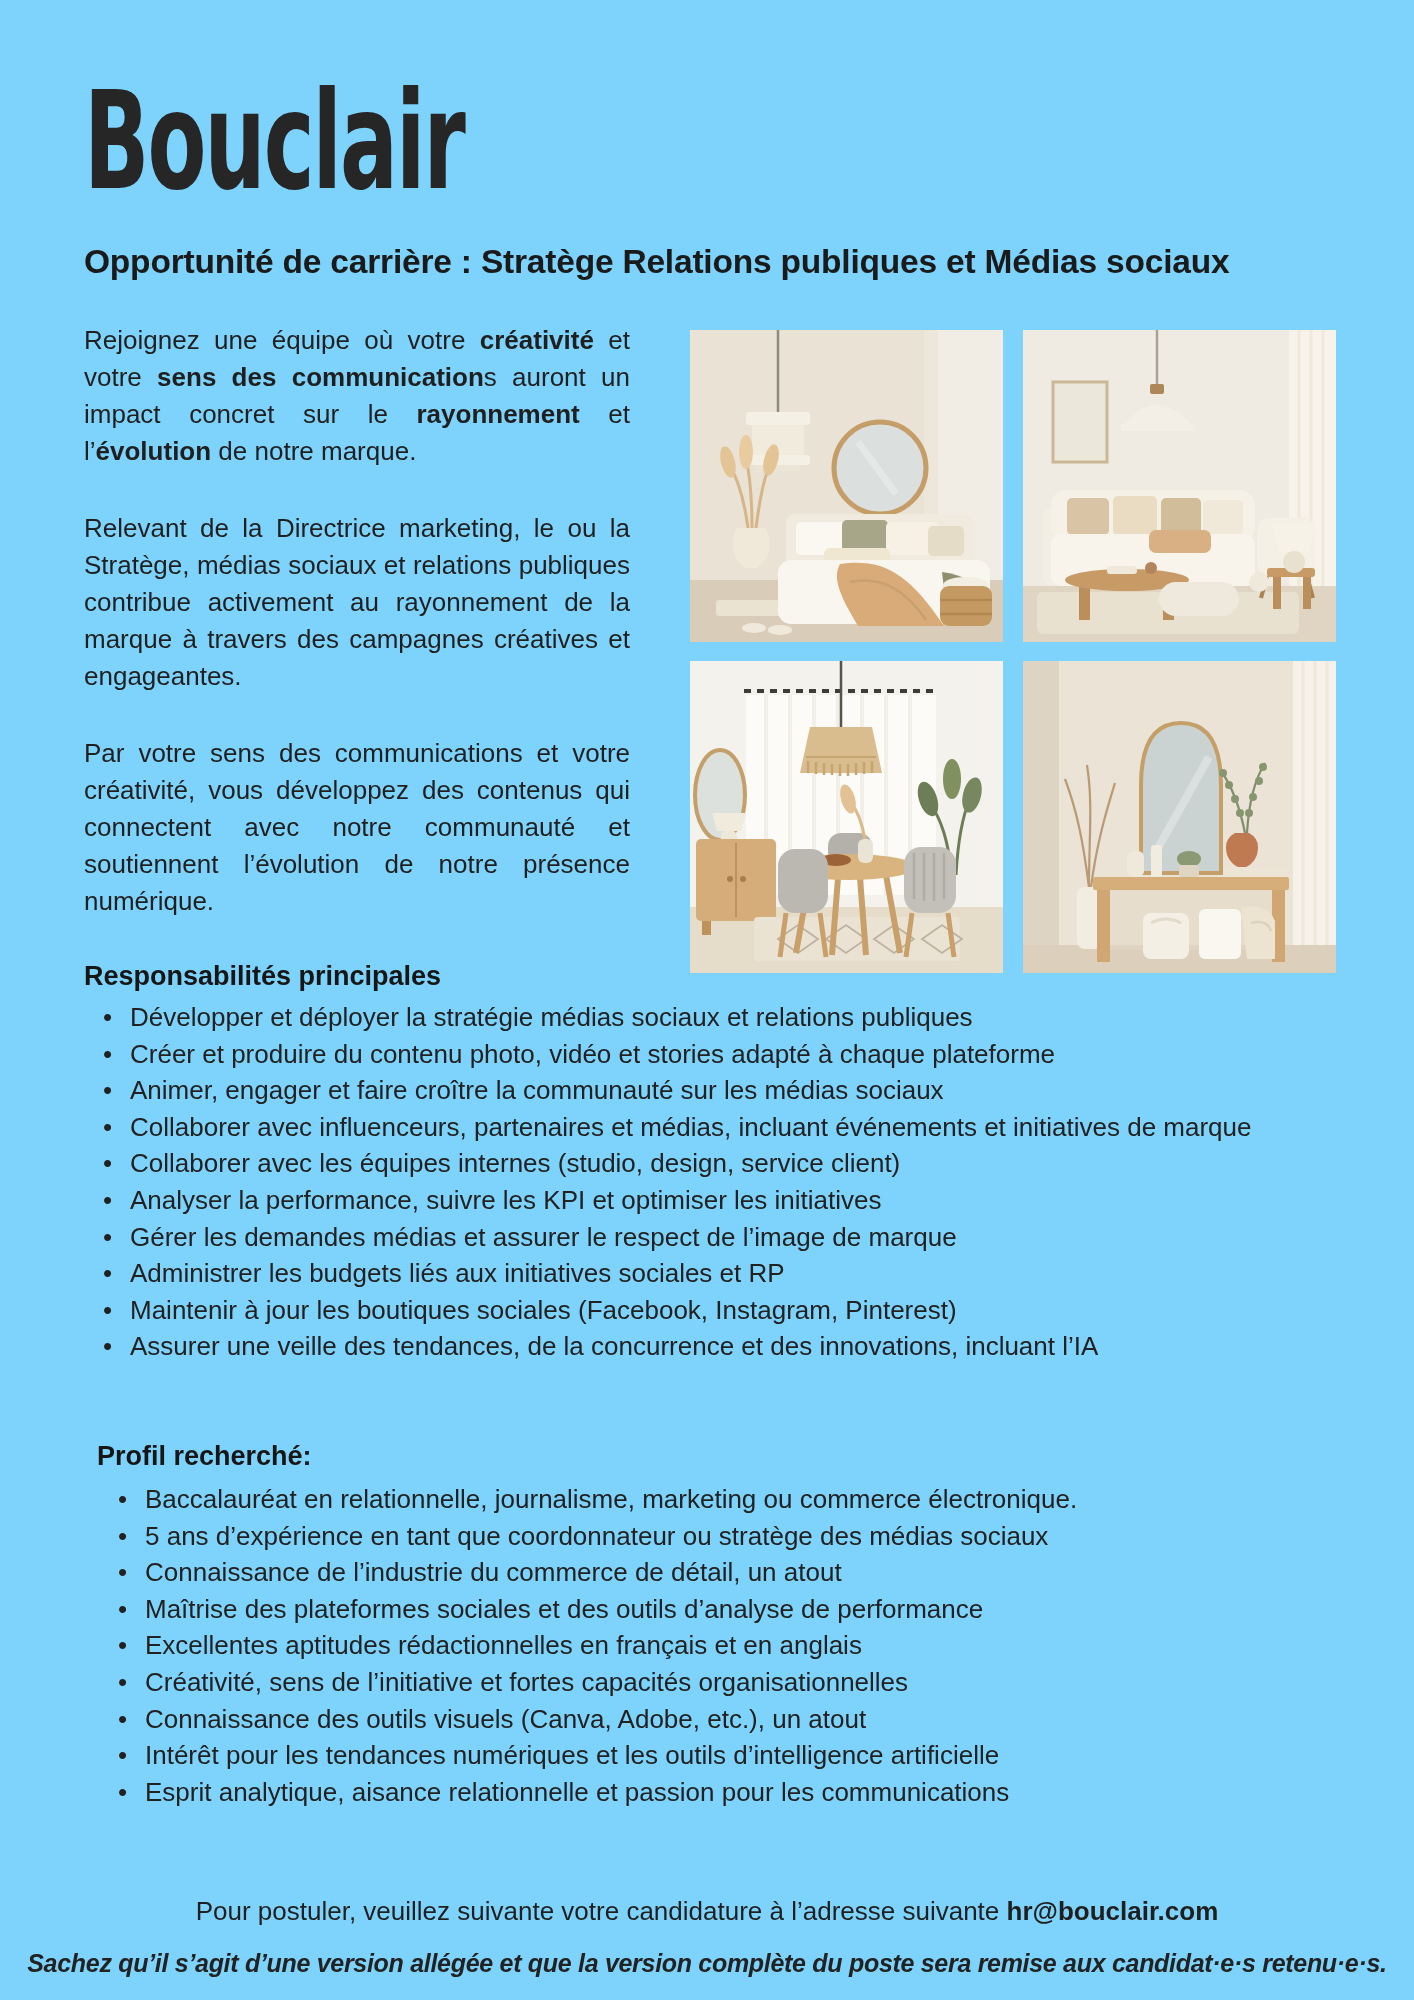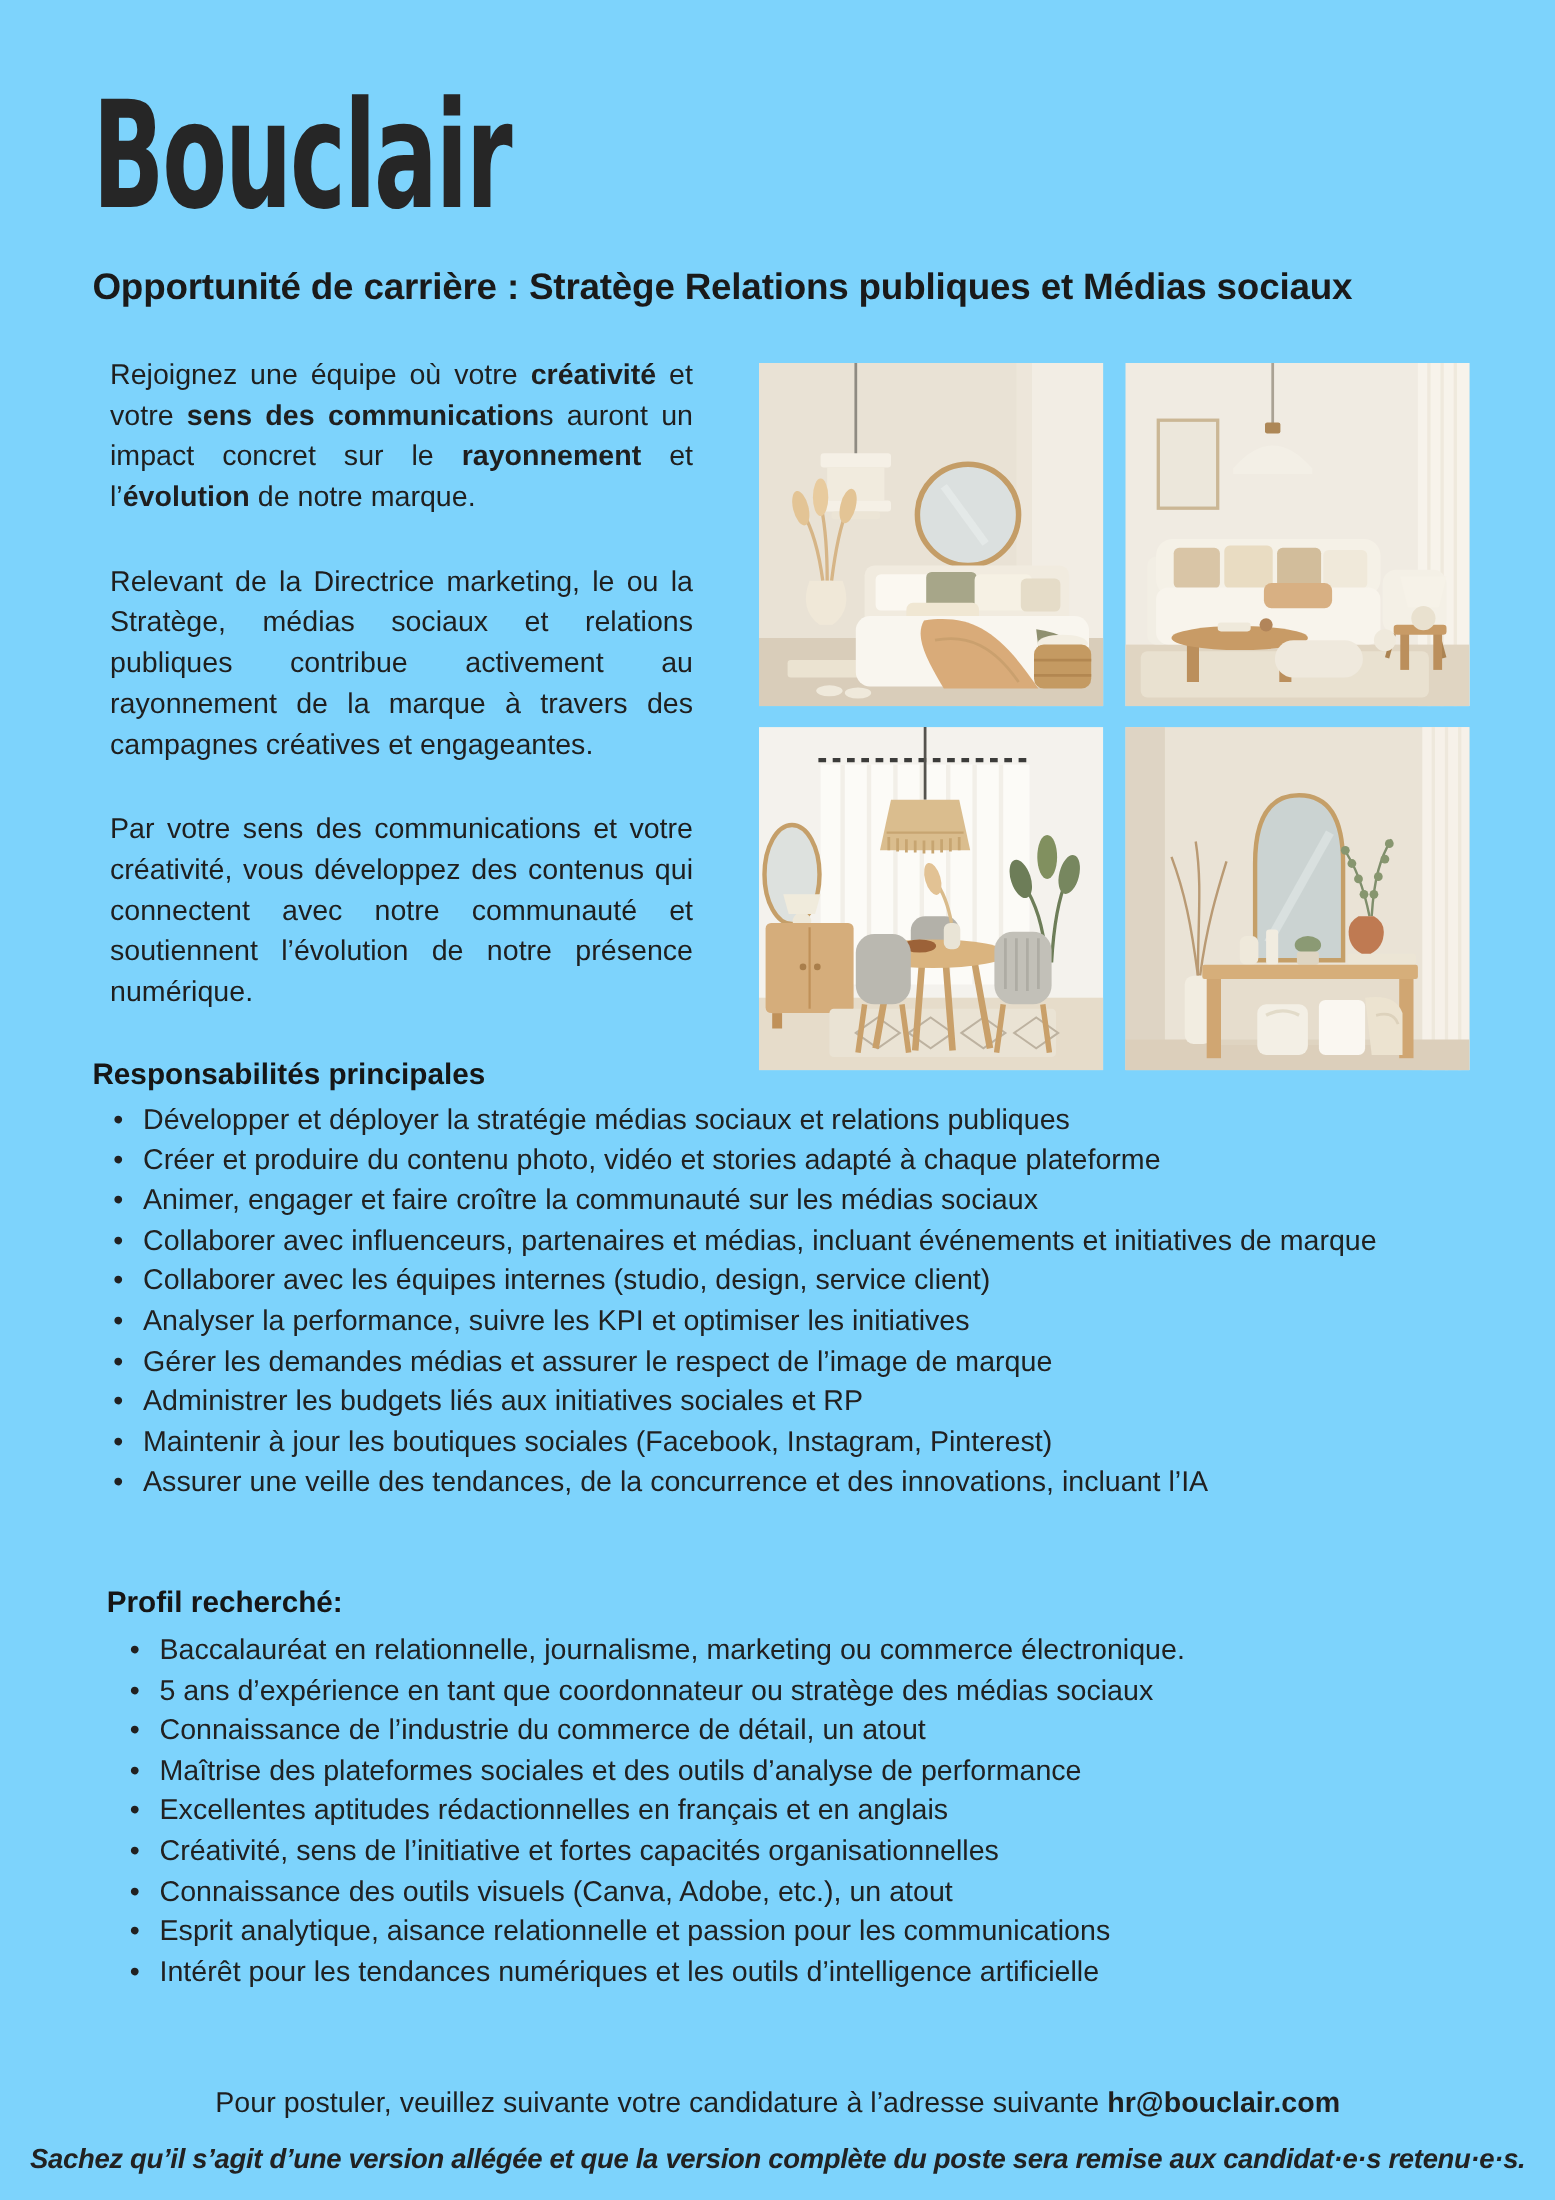--- a/index.html
+++ b/index.html
@@ -13,21 +13,21 @@
     font-weight:700; fill:#262626;
   }
   .title {
     position:absolute; left:84px; top:243px; width:1310px;
     font-size:33.5px; font-weight:700; letter-spacing:-0.2px; color:#1a1a1a; margin:0;
   }
   .intro {
     position:absolute; left:84px; top:322px; width:546px;
     font-size:26px; line-height:37px; text-align:justify;
   }
-  .intro p { margin:0 0 40px 16px; }
+  .intro p { margin:0 0 40px 0; }
   .intro b, .footer b { font-weight:700; }
   .gallery {
     position:absolute; left:690px; top:330px; width:646px;
     display:grid; grid-template-columns:313px 313px; grid-auto-rows:312px; gap:19px 20px;
   }
   .gallery figure { margin:0; }
   .gallery svg { display:block; width:100%; height:100%; }
   .section-heading { font-size:27px; font-weight:700; margin:0; color:#161616; }
   .resp-heading { position:absolute; left:84px; top:961px; }
   .profile-heading { position:absolute; left:97px; top:1441px; }
@@ -258,20 +258,20 @@
 
   <h2 class="section-heading profile-heading">Profil recherché:</h2>
   <ul class="doc-list profile-list">
       <li>Baccalauréat en relationnelle, journalisme, marketing ou commerce électronique.</li>
       <li>5 ans d’expérience en tant que coordonnateur ou stratège des médias sociaux</li>
       <li>Connaissance de l’industrie du commerce de détail, un atout</li>
       <li>Maîtrise des plateformes sociales et des outils d’analyse de performance</li>
       <li>Excellentes aptitudes rédactionnelles en français et en anglais</li>
       <li>Créativité, sens de l’initiative et fortes capacités organisationnelles</li>
       <li>Connaissance des outils visuels (Canva, Adobe, etc.), un atout</li>
+      <li>Intérêt pour les tendances numériques et les outils d’intelligence artificielle</li>
       <li>Esprit analytique, aisance relationnelle et passion pour les communications</li>
-      <li>Intérêt pour les tendances numériques et les outils d’intelligence artificielle</li>
     </ul>
 
   <p class="footer"><span>Pour postuler, veuillez suivante votre candidature à l’adresse suivante </span><b>hr@bouclair.com</b></p>
   <p class="footnote">Sachez qu’il s’agit d’une version allégée et que la version complète du poste sera remise aux candidat·e·s retenu·e·s.</p>
 
 </div>
 
 </body></html>

